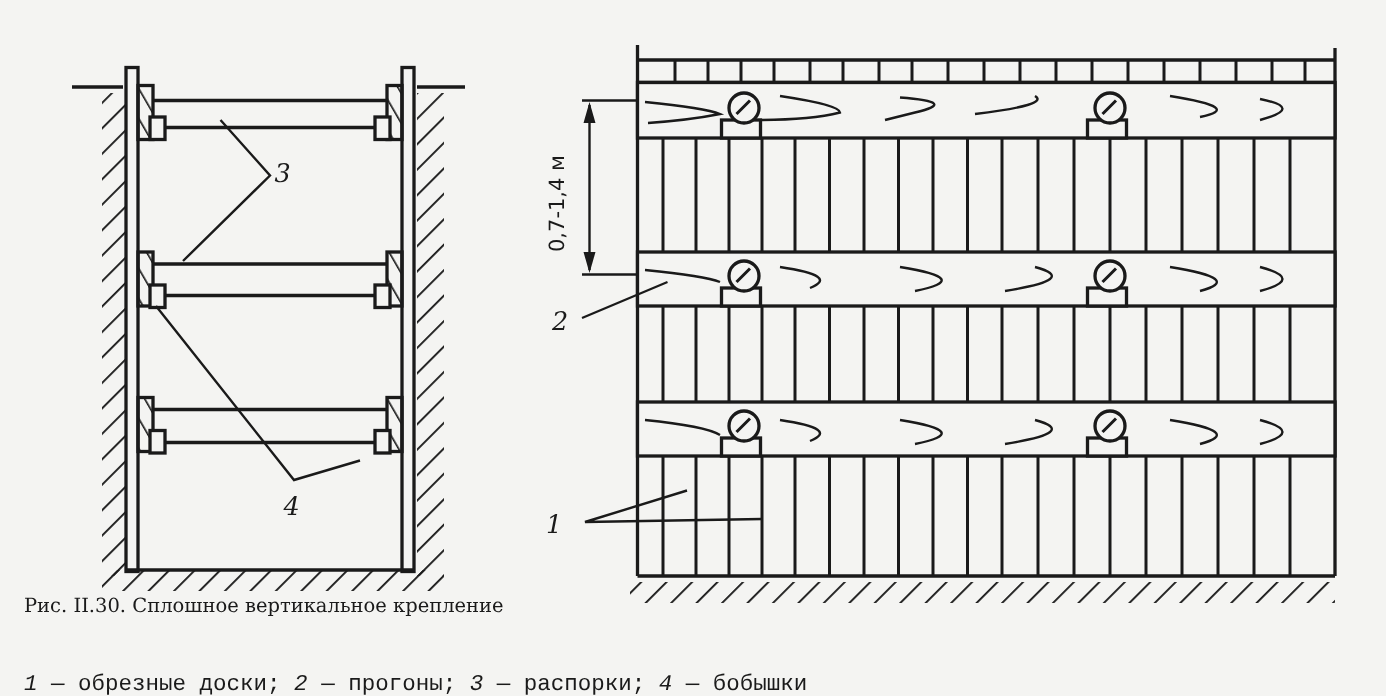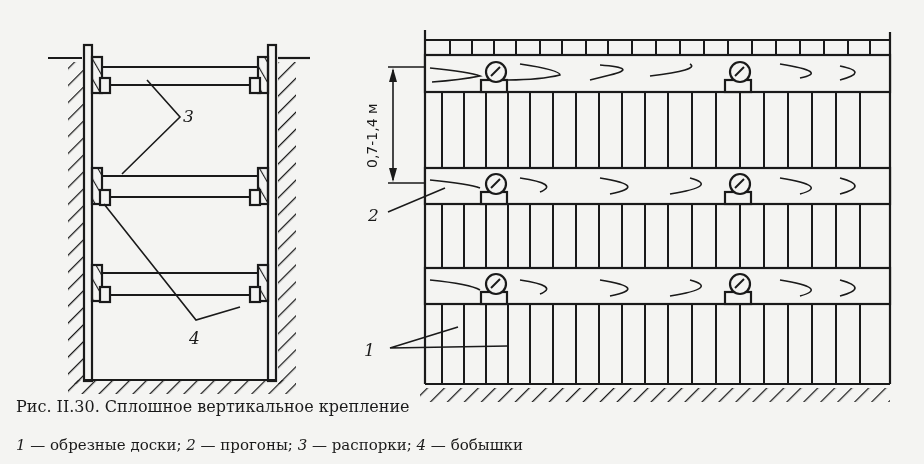--- a/index.html
+++ b/index.html
@@ -1,21 +1,21 @@
 <!DOCTYPE html>
 <html><head>
 <meta charset="utf-8">
 <style>
   html, body { margin:0; padding:0; }
   body { width:924px; height:464px; background:#f4f4f2; position:relative; overflow:hidden;
          font-family:"DejaVu Serif", serif; color:#1a1a1a; }
   svg { position:absolute; left:0; top:0; }
   .lbl { position:absolute; font-family:"DejaVu Serif", serif; font-style:italic; font-size:17px; color:#1a1a1a; }
-  .cap1 { position:absolute; left:16px; top:397px; font-size:16px; white-space:nowrap; }
-  .cap2 { position:absolute; left:16px; top:436px; font-size:15px; white-space:nowrap; }
+  .cap1 { position:absolute; left:16px; top:397px; font-size:13px; white-space:nowrap; }
+  .cap2 { position:absolute; left:16px; top:448px; font-size:15px; white-space:nowrap;font-family:Liberation Mono, monospace; }
   .dim { position:absolute; left:354px; top:130px; font-size:14px; transform:rotate(-90deg); transform-origin:left top; white-space:nowrap; font-family:"DejaVu Sans", sans-serif; }
   .num { font-style:italic; }
 </style>
 </head>
 <body>
 
 <svg width="924" height="464" viewBox="0 0 924 464">
   <defs>
     <pattern id="soil" width="12" height="12" patternUnits="userSpaceOnUse" patternTransform="rotate(45)">
       <line x1="0" y1="0" x2="0" y2="12" stroke="#1a1a1a" stroke-width="2.5"></line>

